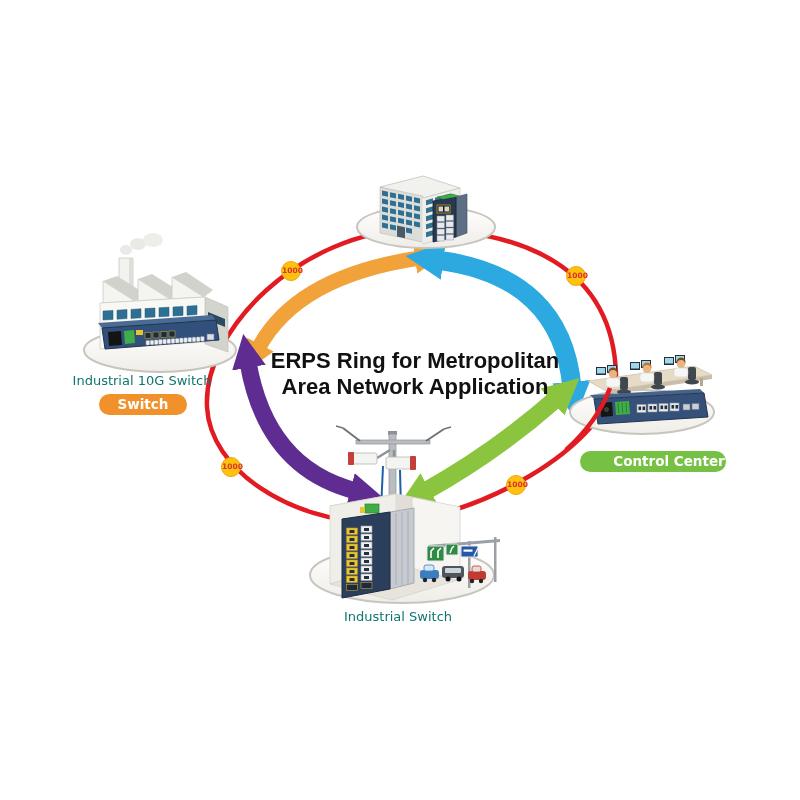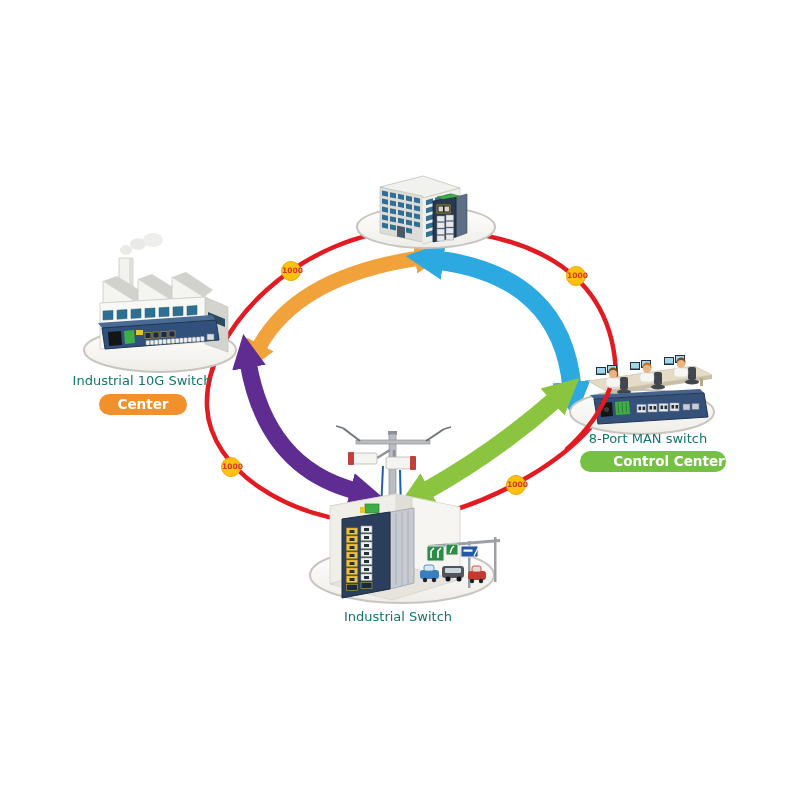--- a/index.html
+++ b/index.html
@@ -366,25 +366,28 @@
       <circle cx="448" cy="579" r="2.5" fill="#111"></circle>
           <circle cx="459" cy="579" r="2.5" fill="#111"></circle>
       <rect x="468" y="571" width="18" height="9" rx="3" fill="#C23B32"></rect>
       <rect x="472" y="566" width="9" height="6" rx="2" fill="#E8D9D6" stroke="#C23B32" stroke-width="0.8"></rect>
       <circle cx="472" cy="581" r="2.2" fill="#222"></circle>
           <circle cx="481" cy="581" r="2.2" fill="#222"></circle>
     </g>
   </g>
 </svg>
 
+<div class="overlay title">
+  <div>ERPS Ring for Metropolitan</div>
+  <div>Area Network Application</div>
+</div>
 
 <div class="overlay dev-label lbl-factory">Industrial 10G Switch</div>
-<div class="overlay pill pill-factory" style="background-color: rgb(240, 145, 44);">Center</div>
-
-<div class="overlay dev-label lbl-control">8-Port MAN switch</div>
+<div class="overlay pill pill-factory" style="background-color: rgb(240, 145, 44);">Switch</div>
+
 <div class="overlay pill pill-control" style="background-color: rgb(118, 192, 67);">Control Center</div>
 
 <div class="overlay dev-label lbl-roadside">Industrial Switch</div>
 
 <div class="overlay speed-badge b1" style="background-color: rgb(255, 193, 13); color: rgb(213, 51, 44);">1000</div>
 <div class="overlay speed-badge b2" style="background-color: rgb(255, 193, 13); color: rgb(213, 51, 44);">1000</div>
 <div class="overlay speed-badge b3" style="background-color: rgb(255, 193, 13); color: rgb(213, 51, 44);">1000</div>
 <div class="overlay speed-badge b4" style="background-color: rgb(255, 193, 13); color: rgb(213, 51, 44);">1000</div>
 
 </div>

